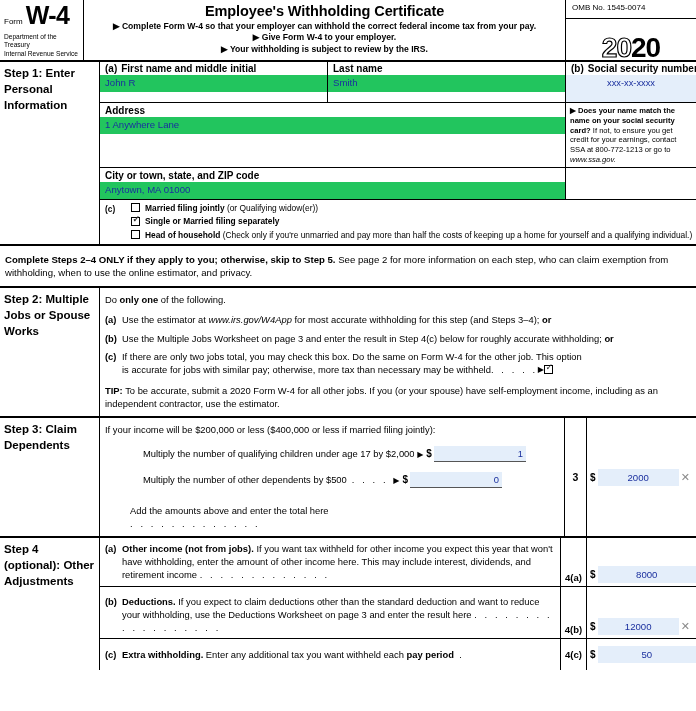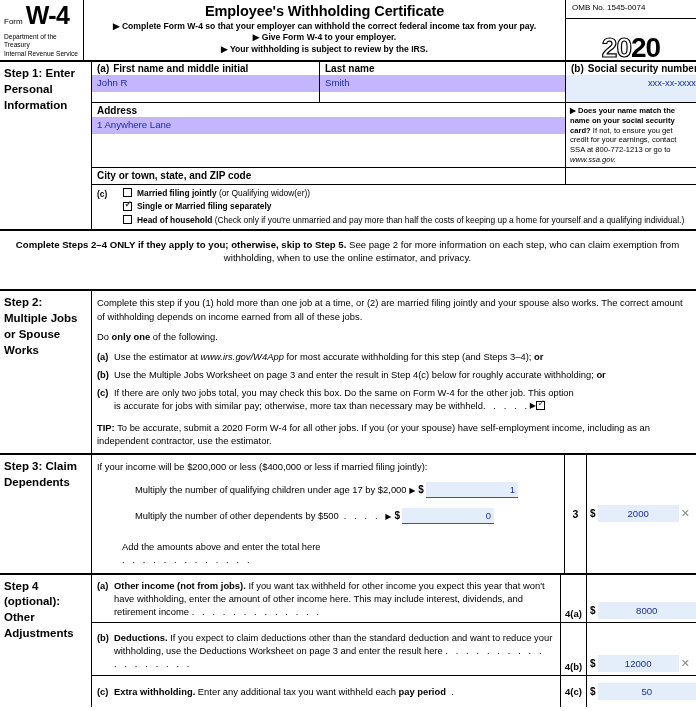--- a/index.html
+++ b/index.html
@@ -53,44 +53,44 @@
   .yr { font-size: 28px; font-weight: bold; letter-spacing: -1px; line-height: 1; }
   .yr-out {
     color: #fff;
     -webkit-text-stroke: 1.2px #000;
     text-shadow: none;
   }
 
   
   .step1 { display: flex; border-bottom: 2px solid #000; }
   .step-label-col {
-    width: 92px; padding: 4px 4px 4px 4px;
+    width: 100px; padding: 4px 4px 4px 4px;
     border-right: 1.5px solid #000;
     font-size: 11.5px; font-weight: bold; line-height: 1.38;
   }
   .step1-body { flex: 1; }
   .s1row { display: flex; border-bottom: 1px solid #000; }
   .s1row:last-child { border-bottom: none; }
   .fld { position: relative; }
   .fld-cap {
     font-size: 10px; font-weight: bold; padding: 1.5px 0 1px 5px;
     white-space: nowrap;
   }
   .fld-cap .ltr { font-weight: bold; margin-right: 4px; }
   .fld-val {
-    background: #c4b5fd; color: #1a2f9e;
+    background: #22c55e; color: #1a2f9e;
     font-size: 9.6px; padding: 2px 0 3px 5px;
     height: 17px;
   }
   .cell-first { width: 228px; border-right: 1px solid #000; }
   .cell-last  { flex: 1; border-right: 1.5px solid #000; }
   .cell-ssn   { width: 130px; }
   .ssn-val {
     background: #e4eefa; color: #1a2f9e; font-size: 9.3px;
-    text-align: right; padding: 3px 0 3px; height: 27px;
+    text-align: center; padding: 3px 0 3px; height: 27px;
   }
   .cell-addr { flex: 1; border-right: 1.5px solid #000; }
   .note-cell {
     width: 130px; padding: 3px 4px 3px 4px;
     font-size: 7.6px; font-weight: bold; line-height: 1.27;
   }
   .note-cell .reg { font-weight: normal; }
   .note-cell i { font-weight: normal; }
 
   .s1c { display: flex; padding: 3px 0 4px 5px; }
@@ -105,23 +105,22 @@
     width: 9px; height: 9px; border: 1px solid #000; background: #fff;
     flex: none; position: relative; margin-top: 0.5px;
   }
   .cbox.checked::after {
     content: "✓"; position: absolute; left: 0.5px; top: -2.5px;
     font-size: 9px; line-height: 1; color: #333;
   }
 
   
   .banner {
-    padding: 7px 6px 25px 5px; font-size: 9.6px; line-height: 1.38;
+    padding: 7px 6px 7px 5px; font-size: 9.6px; line-height: 1.38;
     border-bottom: 2px solid #000;
-    text-align: center;
   }
   .banner b { font-weight: bold; }
 
   
   .step2 { display: flex; border-bottom: 2px solid #000; }
   .s2-body { flex: 1; padding: 5px 6px 6px 5px; font-size: 9.4px; line-height: 1.4; }
   .s2-body p { margin: 0 0 7px 0; }
   .s2-body p:last-child { margin-bottom: 0; }
   .opt { display: flex; margin-bottom: 5px; }
   .opt-ltr { width: 17px; font-weight: bold; flex: none; }
@@ -249,20 +248,21 @@
           <div class="fld-val">1 Anywhere Lane</div>
         </div>
         <div class="note-cell" rowspan="2">
           <span>▶ Does your name match the name on your social security card?</span><span class="reg"> If not, to ensure you get credit for your earnings, contact SSA at 800-772-1213 or go to </span><i>www.ssa.gov.</i>
         </div>
       </div>
 
       <div class="s1row">
         <div class="fld cell-addr" style="border-right:1.5px solid #000;">
           <div class="fld-cap"><span>City or town, state, and ZIP code</span></div>
+          <div class="fld-val">Anytown, MA 01000</div>
         </div>
         <div class="note-cell" style="visibility:hidden;">&nbsp;</div>
       </div>
 
       <div class="s1row" style="border-bottom:none;">
         <div class="s1c" style="flex:1;">
           <div class="s1c-ltr">(c)</div>
           <div style="flex:1;">
             <div class="cbline">
               <span class="cbox"></span>
@@ -283,21 +283,20 @@
     </div>
   </div>
 
   <div class="banner">
     <b>Complete Steps 2–4 ONLY if they apply to you; otherwise, skip to Step 5.</b><span> See page 2 for more information on each step, who can claim exemption from withholding, when to use the online estimator, and privacy.</span>
   </div>
 
   <div class="step2">
     <div class="step-label-col">Step 2: Multiple Jobs or Spouse Works</div>
     <div class="s2-body">
-      <p>Complete this step if you (1) hold more than one job at a time, or (2) are married filing jointly and your spouse also works. The correct amount of withholding depends on income earned from all of these jobs.</p>
       <p><span>Do </span><b>only one</b><span> of the following.</span></p>
 
       <div class="opt">
         <div class="opt-ltr">(a)</div>
         <div class="opt-txt"><span>Use the estimator at </span><i>www.irs.gov/W4App</i><span> for most accurate withholding for this step (and Steps 3–4); </span><b>or</b></div>
       </div>
 
       <div class="opt">
         <div class="opt-ltr">(b)</div>
         <div class="opt-txt"><span>Use the Multiple Jobs Worksheet on page 3 and enter the result in Step 4(c) below for roughly accurate withholding; </span><b>or</b></div>

